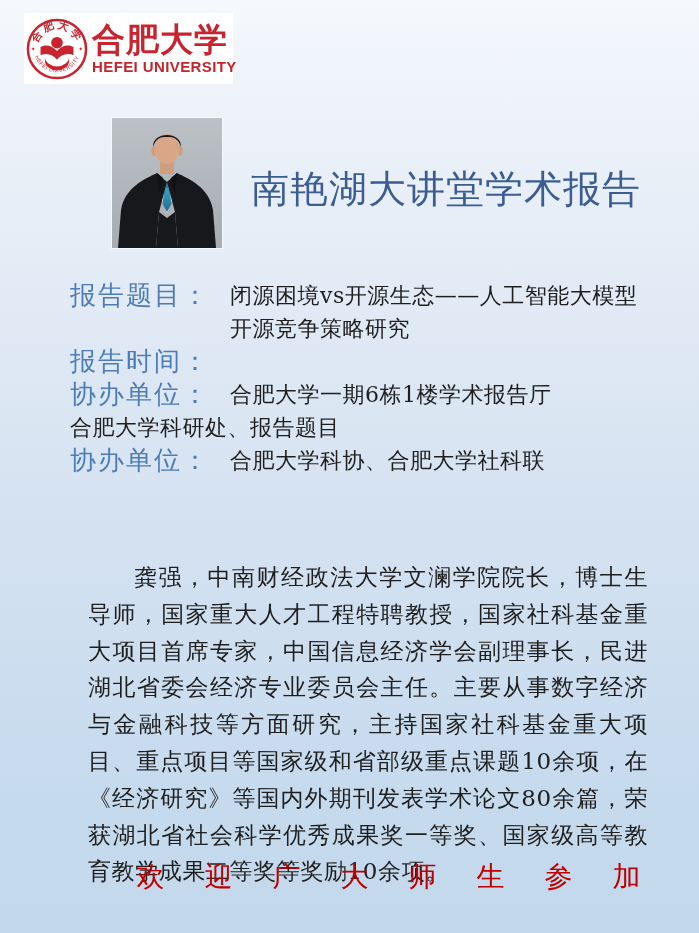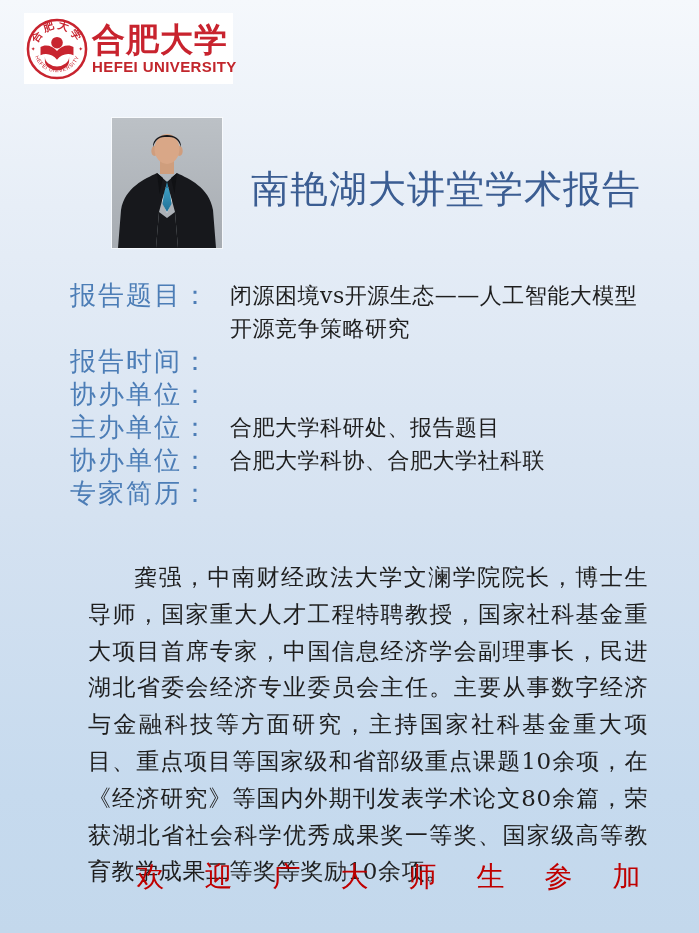--- a/index.html
+++ b/index.html
@@ -142,32 +142,28 @@
   <section class="info">
     <div class="info-row">
       <span class="info-label">报告题目：</span>
       <span class="info-value">闭源困境vs开源生态——人工智能大模型开源竞争策略研究</span>
     </div>
     <div class="info-row">
       <span class="info-label">报告时间：</span>
     </div>
     <div class="info-row">
       <span class="info-label">协办单位：</span>
+      <span class="info-value">合肥大学一期6栋1楼学术报告厅</span>
     </div>
     <div class="info-row">
-      <span class="info-label">主办单位：</span>
       <span class="info-value">合肥大学科研处、报告题目</span>
     </div>
     <div class="info-row">
       <span class="info-label">协办单位：</span>
       <span class="info-value">合肥大学科协、合肥大学社科联</span>
-    </div>
-    <div class="info-row">
-      <span class="info-label">专家简历：</span>
-      <span class="info-value"></span>
     </div>
   </section>
 
   <p class="bio">龚强，中南财经政法大学文澜学院院长，博士生导师，国家重大人才工程特聘教授，国家社科基金重大项目首席专家，中国信息经济学会副理事长，民进湖北省委会经济专业委员会主任。主要从事数字经济与金融科技等方面研究，主持国家社科基金重大项目、重点项目等国家级和省部级重点课题10余项，在《经济研究》等国内外期刊发表学术论文80余篇，荣获湖北省社会科学优秀成果奖一等奖、国家级高等教育教学成果二等奖等奖励10余项。</p>
 
   <div class="footer">欢迎广大师生参加</div>
 
 </div>
 
 </body></html>

